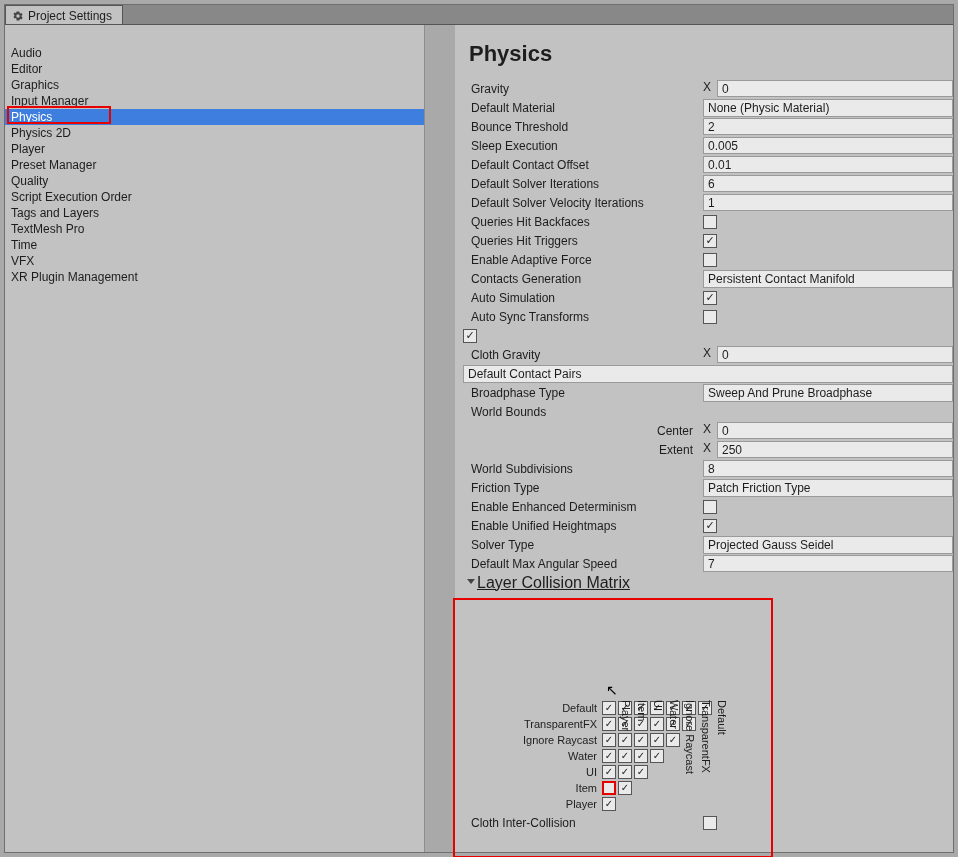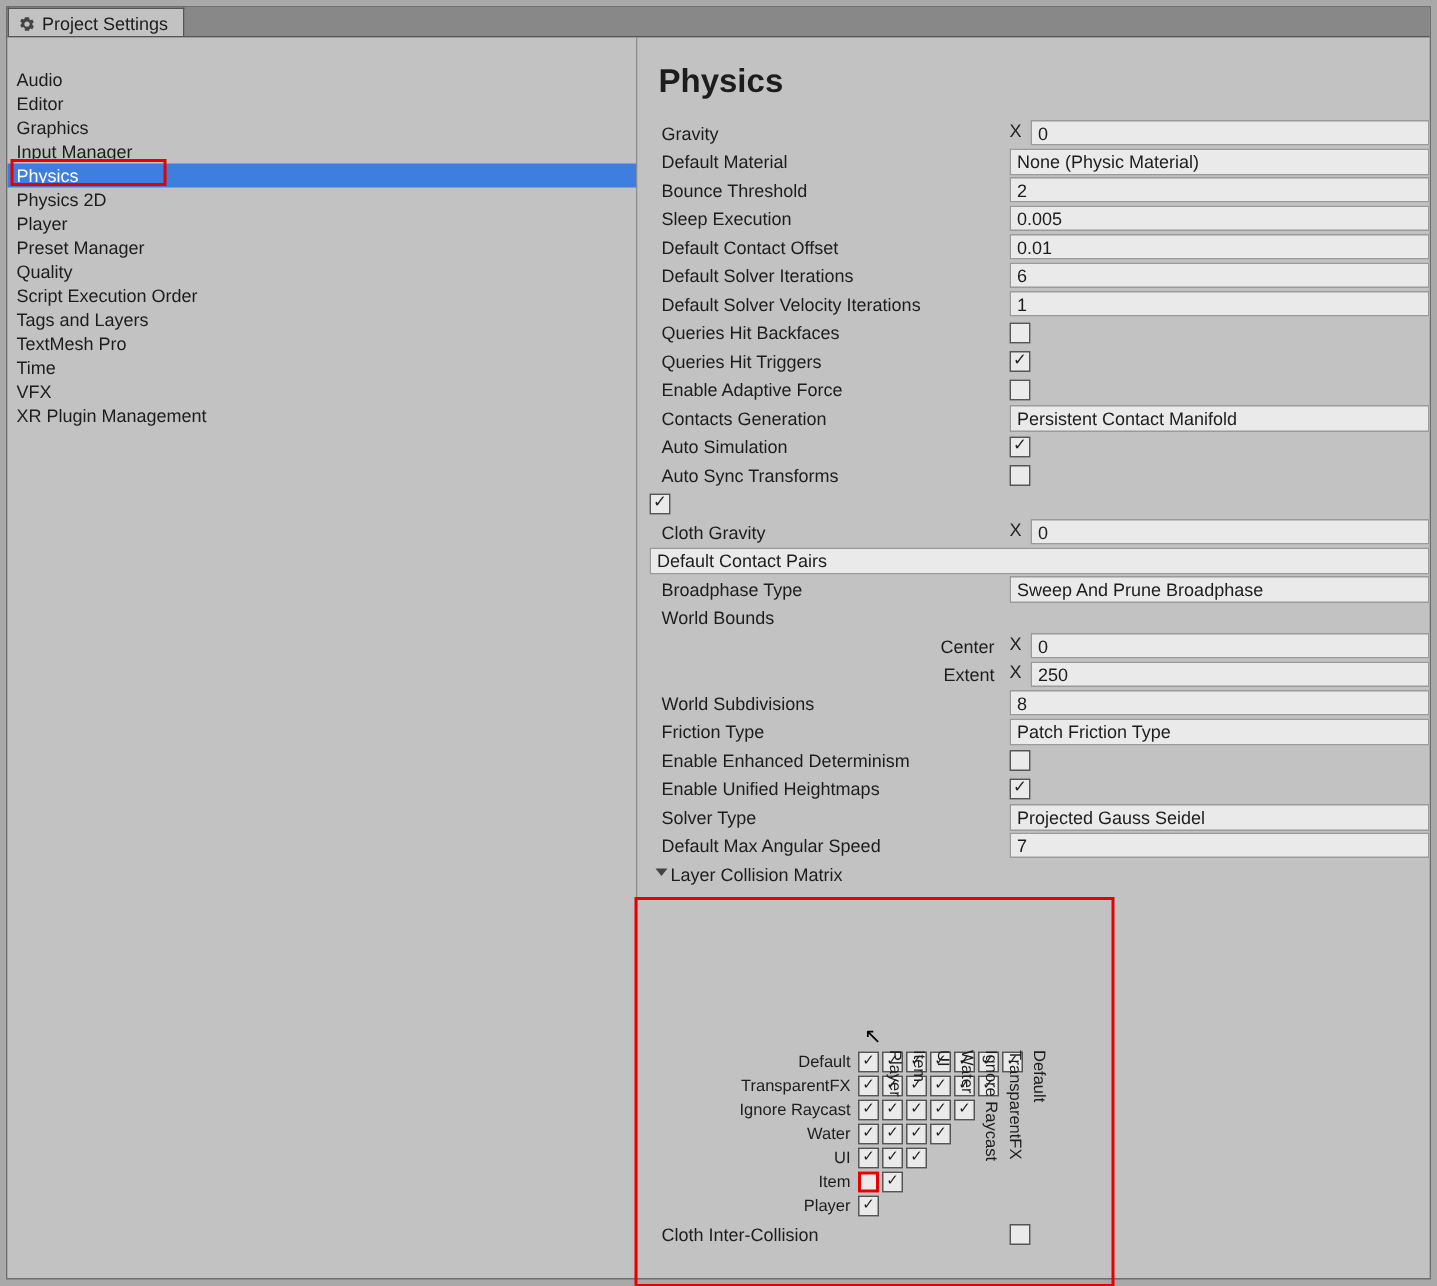--- a/index.html
+++ b/index.html
@@ -33,20 +33,21 @@
     align-items: center;
     font-size: 12px;
     height: 19px;
   }
   .tab svg { margin-right: 4px; }
 
   .content {
     position: absolute;
     left: 0; top: 20px; right: 0; bottom: 0;
     display: flex;
+    gap: 30px;
   }
   .sidebar {
     width: 420px;
     background: #c2c2c2;
     border-right: 1px solid #8d8d8d;
     padding-top: 20px;
   }
   .sidebar-item {
     padding: 1px 6px;
     line-height: 14px;
@@ -395,21 +396,21 @@
             </div>
           </div>
           <div class="prop-row">
             <div class="prop-label">Default Max Angular Speed</div>
             <div class="prop-value">
               <input class="text-input" value="7" style="">
             </div>
           </div>
           <div class="prop-row" style="padding-left: 4px;">
             <span class="foldout-arrow"></span>
-            <span style="font-size:12px;">Layer Collision Matrix</span>
+            <span style="font-size:16px;text-decoration:underline;">Layer Collision Matrix</span>
           </div>
           <div class="matrix-wrap">
             <div class="matrix-callout"></div>
             <div class="matrix-col-labels">
               <span class="col-label" style="left: 11px;">Player</span>
               <span class="col-label" style="left: 27px;">Item</span>
               <span class="col-label" style="left: 43px;">UI</span>
               <span class="col-label" style="left: 59px;">Water</span>
               <span class="col-label" style="left: 75px;">Ignore Raycast</span>
               <span class="col-label" style="left: 91px;">TransparentFX</span>

